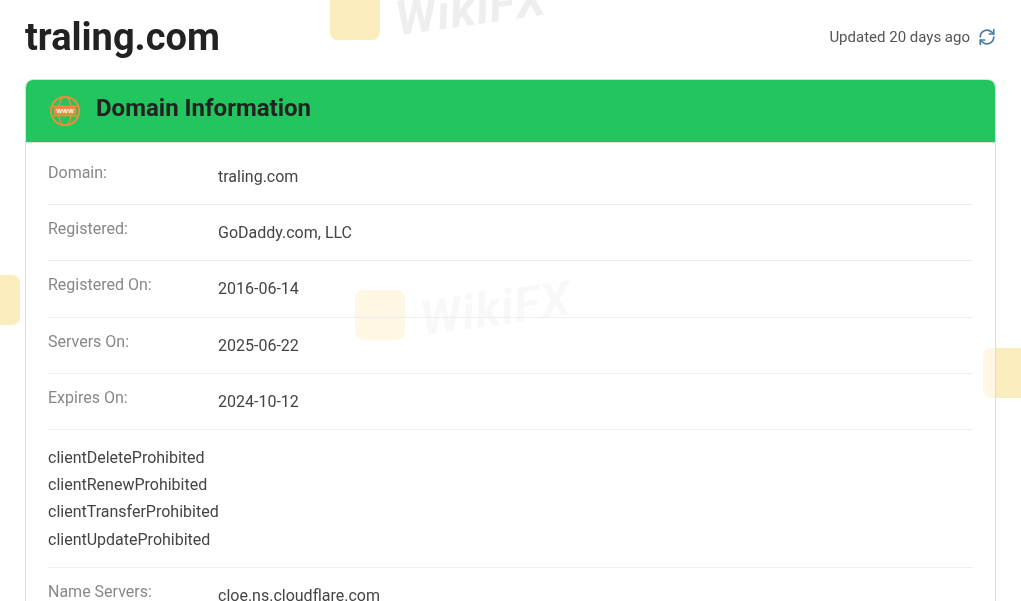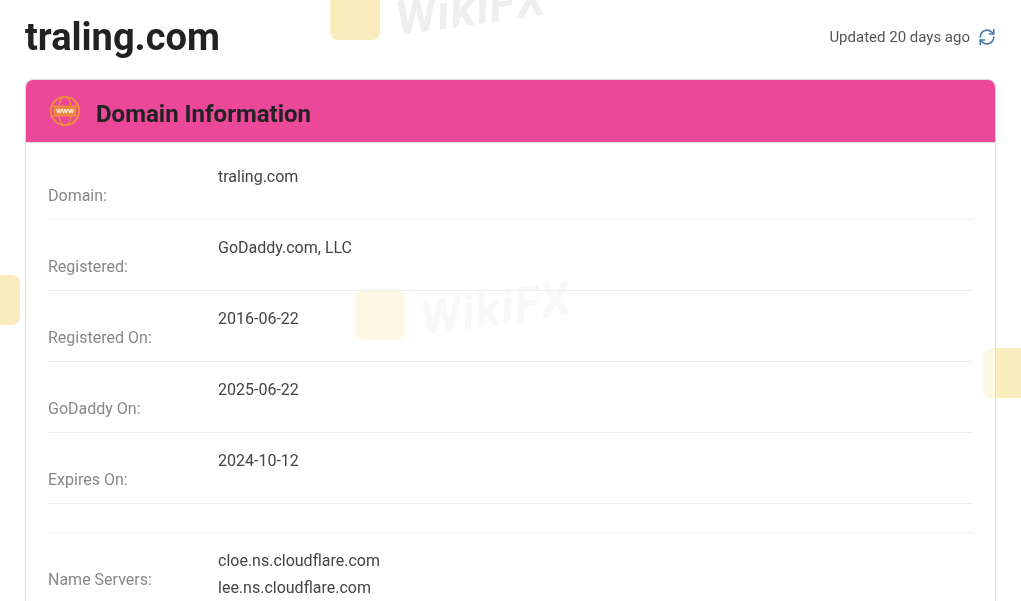--- a/index.html
+++ b/index.html
@@ -72,24 +72,24 @@
     }
     .card {
       border: 1px solid #ddd;
       border-radius: 8px;
       overflow: hidden;
       position: relative;
       z-index: 1;
       background: rgba(255,255,255,0.6);
     }
     .card-header {
-      background: #ec4899;
+      background: #22c55e;
       padding: 14px 22px;
       display: flex;
-      align-items: flex-end;
+      align-items: flex-start;
       gap: 14px;
       border-bottom: 1px solid #ddd;
     }
     .www-icon {
       width: 34px;
       height: 34px;
       display: inline-flex;
       align-items: center;
       justify-content: center;
     }
@@ -107,21 +107,20 @@
       border-bottom: 1px solid #eee;
     }
     .info-row:last-child {
       border-bottom: none;
     }
     .info-label {
       width: 170px;
       color: #888;
       font-size: 16px;
       flex-shrink: 0;
-      margin-top: 23px;
     }
     .info-value {
       color: #444;
       font-size: 16px;
       line-height: 1.7;
       white-space: pre-line;
     }
   </style>
 </head>
 <body>
@@ -166,31 +165,35 @@
     <div class="info-row">
       <div class="info-label">Domain:</div>
       <div class="info-value">traling.com</div>
     </div>
     <div class="info-row">
       <div class="info-label">Registered:</div>
       <div class="info-value">GoDaddy.com, LLC</div>
     </div>
     <div class="info-row">
       <div class="info-label">Registered On:</div>
-      <div class="info-value">2016-06-22</div>
+      <div class="info-value">2016-06-14</div>
     </div>
     <div class="info-row">
-      <div class="info-label">GoDaddy On:</div>
+      <div class="info-label">Servers On:</div>
       <div class="info-value">2025-06-22</div>
     </div>
     <div class="info-row">
       <div class="info-label">Expires On:</div>
       <div class="info-value">2024-10-12</div>
     </div>
     <div class="info-row">
+      <div class="info-value">clientDeleteProhibited
+clientRenewProhibited
+clientTransferProhibited
+clientUpdateProhibited</div>
     </div>
     <div class="info-row">
       <div class="info-label">Name Servers:</div>
       <div class="info-value">cloe.ns.cloudflare.com
 lee.ns.cloudflare.com</div>
     </div>
   </div>
 </div>
 
 </body></html>

